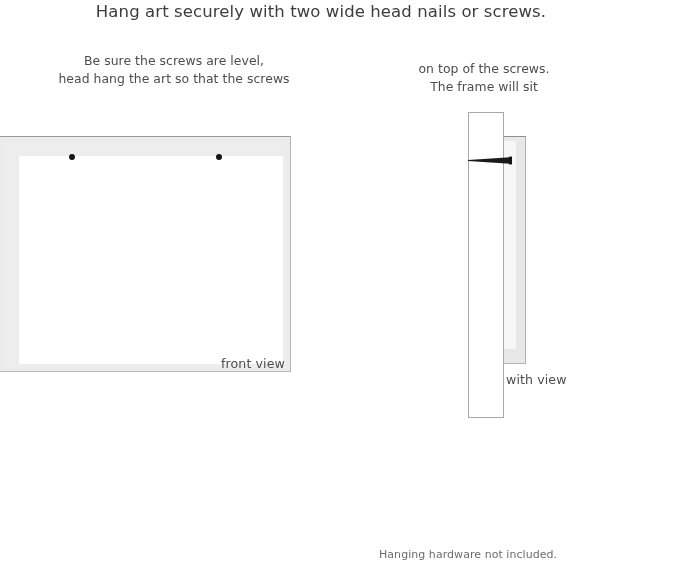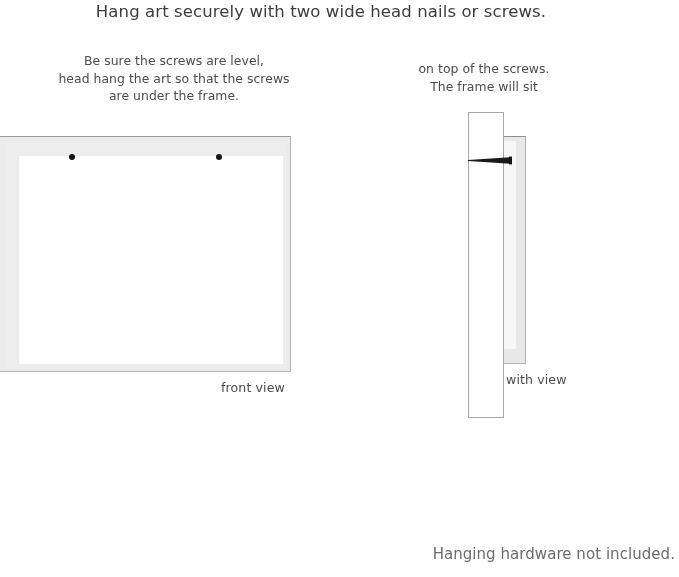--- a/index.html
+++ b/index.html
@@ -75,21 +75,21 @@
   }
   #screw-dot-left  { left: 69px;  top: 17px; }
   #screw-dot-right { left: 216px; top: 17px; }
 
   .view-label {
     font-size: 12.6px;
     color: #4d4d4d;
     letter-spacing: 0.1px;
     white-space: nowrap;
   }
-  #front-view-label { left: 221px; top: 380px; }
+  #front-view-label { left: 221px; top: 356px; }
   #side-view-label  { left: 506px; top: 372px; }
 
   
   #side-view { left: 460px; top: 108px; width: 80px; height: 315px; }
   #side-wall {
     position: absolute;
     left: 8px; top: 4px;
     width: 36px; height: 306px;
     background: #ffffff;
     border: 1px solid #a8a8a8;
@@ -119,36 +119,35 @@
     position: absolute;
     left: 8px; top: 48px;
     width: 44px; height: 9px;
     z-index: 5;
   }
 
   
   #footer {
     left: 379px; top: 547px;
     width: 296px;
-    text-align: right;
-    font-size: 15px;
+    text-align: left;
+    font-size: 11px;
     line-height: 15px;
     color: #6d6d6d;
     letter-spacing: 0.05px;
   }
 </style>
 </head>
 <body>
 
 <div class="abs" id="headline">Hang art securely with two wide head nails or screws.</div>
 
 <div class="abs col-caption" id="caption-left">
   <div>Be sure the screws are level,</div>
   <div>head hang the art so that the screws</div>
-  <div>are under the frame.</div>
 </div>
 
 <div class="abs col-caption" id="caption-right">
   <div>on top of the screws.</div>
   <div>The frame will sit</div>
 </div>
 
 <div class="abs" id="front-view">
   <div id="front-frame-outer">
     <div id="front-frame-bevel">

